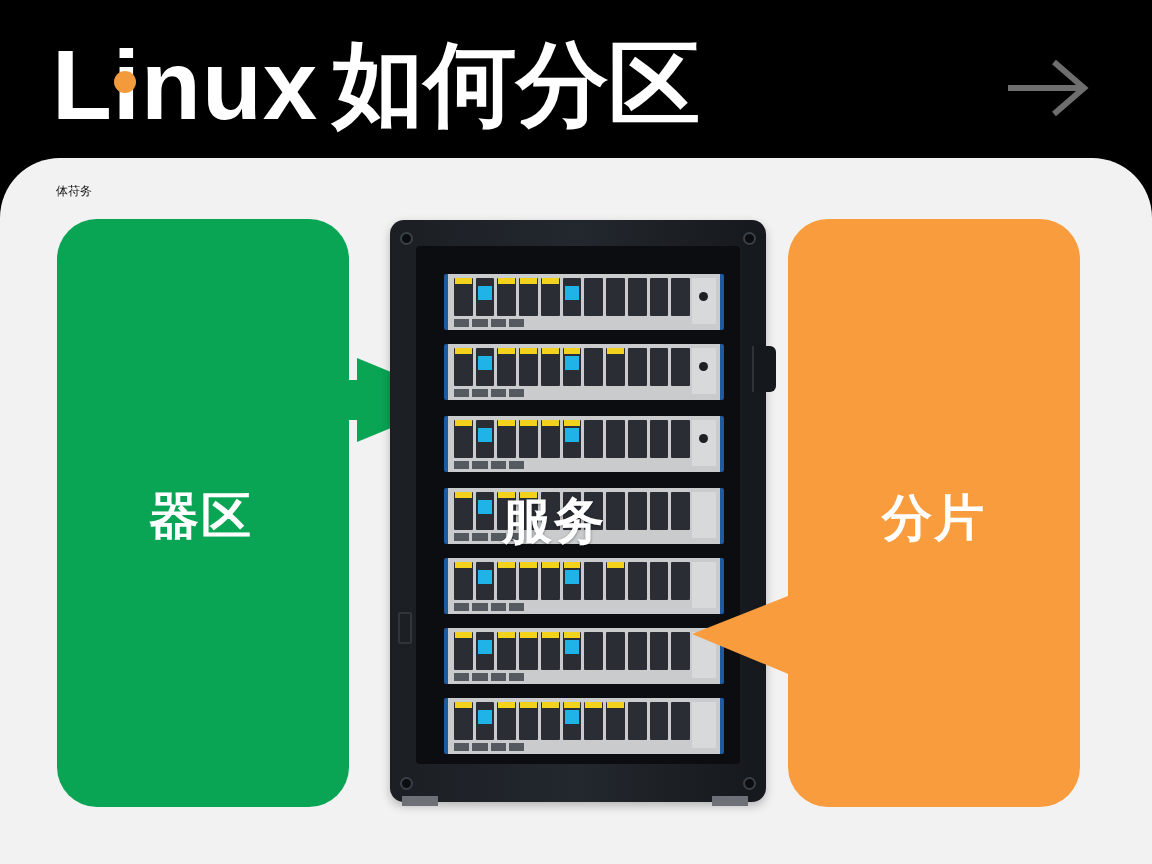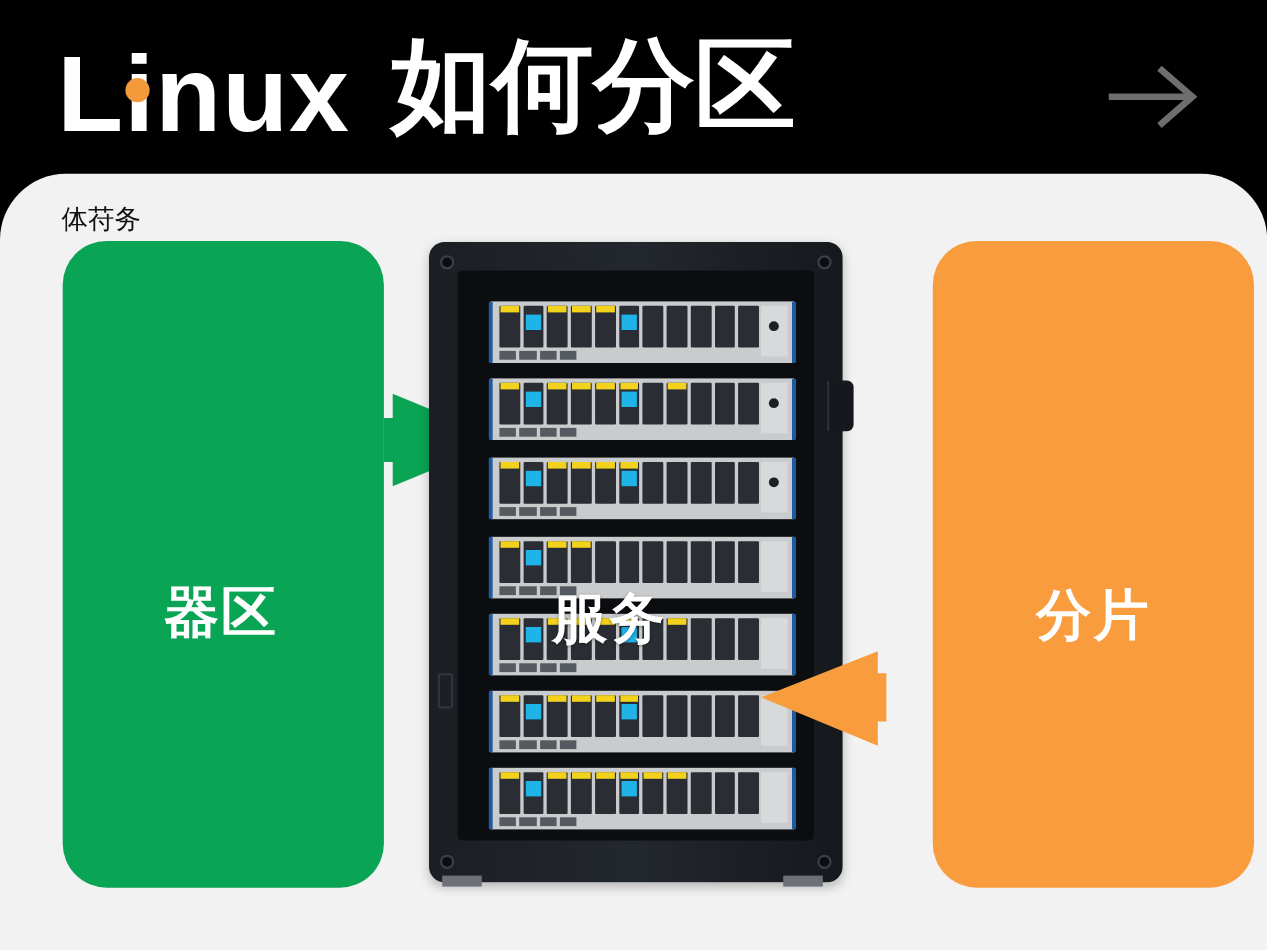--- a/index.html
+++ b/index.html
@@ -1,30 +1,30 @@
 <!DOCTYPE html>
 <html><head>
 <meta charset="utf-8">
 <style>
   html,body{margin:0;padding:0;}
   body{width:1152px;height:864px;background:#000;overflow:hidden;position:relative;font-family:"DejaVu Sans","Liberation Sans",sans-serif;}
   .header{position:absolute;left:0;top:0;width:1152px;height:160px;background:#000;}
   .title{position:absolute;left:52px;top:30px;height:110px;display:flex;align-items:center;color:#fff;white-space:nowrap;}
   .title-latin{font-family:"Liberation Sans",sans-serif;font-weight:bold;font-size:98px;letter-spacing:1px;position:relative;line-height:1;}
   .title-cjk{font-family:"DejaVu Sans",sans-serif;font-weight:bold;font-size:92px;line-height:1;margin-left:22px;}
-  .title-cjk2{font-family:Liberation Mono, monospace;font-weight:bold;font-size:92px;line-height:1;margin-left:37px;}
+  .title-cjk2{font-family:Liberation Serif, serif;font-weight:bold;font-size:92px;line-height:1;margin-left:14px;}
   .i-dot{position:absolute;left:62px;top:35px;width:22px;height:22px;border-radius:50%;background:#f39a3a;}
   .arrow-right{position:absolute;left:1006px;top:58px;width:84px;height:60px;}
   .panel{position:absolute;left:0;top:158px;width:1152px;height:720px;background:#f2f2f2;border-radius:60px 60px 0 0;}
-  .caption{position:absolute;left:56px;top:183px;font-size:24px;color:#111;font-family:"DejaVu Sans",sans-serif;}
+  .caption{position:absolute;left:56px;top:183px;font-size:12px;color:#111;font-family:"DejaVu Sans",sans-serif;}
   .green-block{position:absolute;left:57px;top:219px;width:292px;height:588px;background:#0aa455;border-radius:40px;}
   .green-arrow{position:absolute;left:349px;top:358px;width:110px;height:84px;}
-  .orange-block{position:absolute;left:848px;top:219px;width:292px;height:588px;background:#f99c3d;border-radius:40px;}
+  .orange-block{position:absolute;left:788px;top:219px;width:292px;height:588px;background:#f99c3d;border-radius:40px;}
   .orange-arrow{position:absolute;left:692px;top:592px;width:114px;height:86px;}
-  .block-label{position:absolute;color:#fff;font-weight:bold;font-size:50px;font-family:"DejaVu Sans",sans-serif;letter-spacing:2px;margin-top:41px;}
+  .block-label{position:absolute;color:#fff;font-weight:bold;font-size:50px;font-family:"DejaVu Sans",sans-serif;letter-spacing:2px;}
   .server{position:absolute;left:390px;top:220px;width:376px;height:582px;background:linear-gradient(90deg,#1b1f24 0%,#23282e 50%,#15181c 100%);border-radius:14px;box-shadow:0 4px 10px rgba(0,0,0,0.25);}
   .server-inner{position:absolute;left:26px;top:26px;width:324px;height:518px;background:#0b0d10;border-radius:4px;}
   .screw{position:absolute;width:9px;height:9px;border-radius:50%;background:#0b0d10;border:2px solid #3a4048;}
   .foot{position:absolute;top:796px;height:10px;width:36px;background:#6d7177;}
   .handle-right{position:absolute;left:752px;top:346px;width:22px;height:46px;background:#15181c;border-radius:0 6px 6px 0;border-left:2px solid #2e343a;}
   .handle-left{position:absolute;left:398px;top:612px;width:10px;height:28px;border:2px solid #2f353b;border-radius:2px;}
   .tray{position:absolute;left:444px;width:272px;height:56px;background:#c9cbcd;border-left:4px solid #1e5aa0;border-right:4px solid #1e5aa0;border-radius:2px;}
   .tray .bays{position:absolute;left:6px;top:4px;right:30px;height:38px;display:flex;gap:3px;}
   .bay{flex:1;background:#2a2e34;position:relative;border-radius:1px;}
   .bay.led::before{content:"";position:absolute;left:1px;right:1px;top:0;height:6px;background:#f2d21c;}

